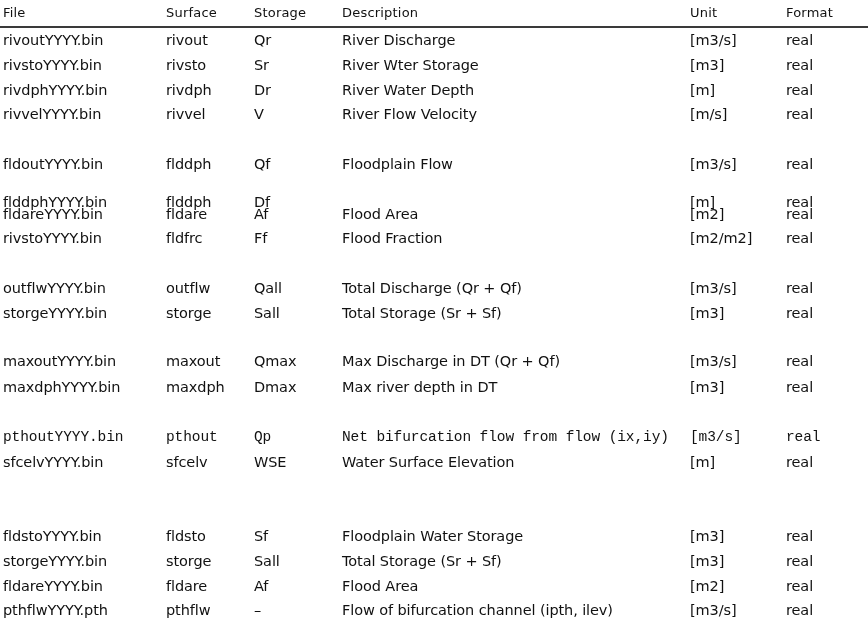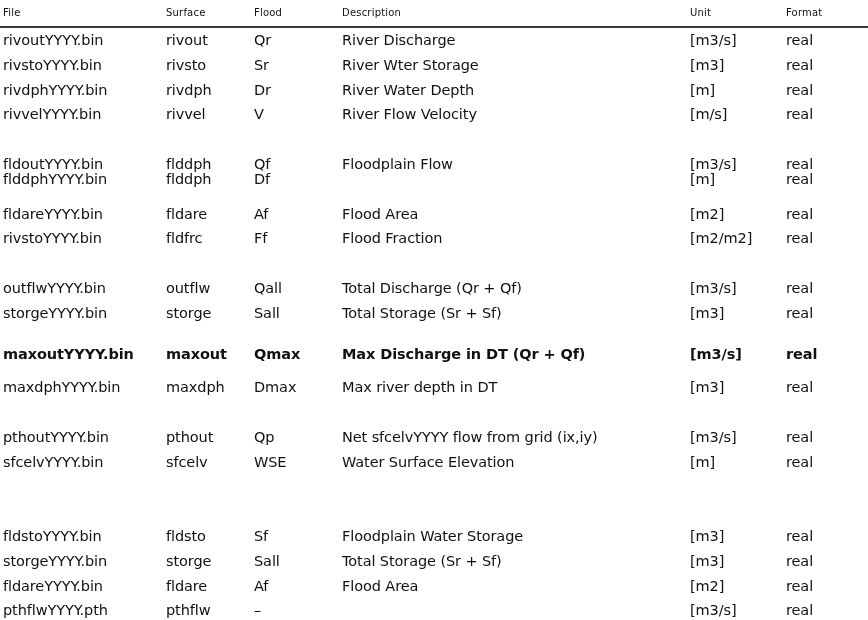--- a/index.html
+++ b/index.html
@@ -8,37 +8,37 @@
     font-family: "DejaVu Sans", sans-serif; color: #111111;
   }
   .hdr {
     position: absolute; top: 0; left: 0; width: 868px; height: 26px;
     border-bottom: 2px solid #3a3a3a;
   }
   .cell {
     position: absolute; white-space: nowrap; font-size: 14.5px; line-height: 18px;
     letter-spacing: -0.1px;
   }
-  .hdr .cell { font-size: 10px; top: 4px; letter-spacing: 0.2px; }
+  .hdr .cell { font-size: 13px; top: 4px; letter-spacing: 0.2px; }
   .c-file { left: 3px; }
   .c-var  { left: 166px; }
   .c-sym  { left: 254px; }
   .c-desc { left: 342px; }
   .c-unit { left: 690px; }
   .c-fmt  { left: 786px; }
   .row { position: absolute; left: 0; width: 868px; height: 24px; }
   .row .cell { top: 3px; }
 </style>
 </head>
 <body>
 
 <div class="hdr">
   <span class="cell c-file">File</span>
   <span class="cell c-var">Surface</span>
-  <span class="cell c-sym">Flood</span>
+  <span class="cell c-sym">Storage</span>
   <span class="cell c-desc">Description</span>
   <span class="cell c-unit">Unit</span>
   <span class="cell c-fmt">Format</span>
 </div>
 
 <div id="rows">
     <div class="row" style="top: 28px;">
       <span class="cell c-file">rivoutYYYY.bin</span>
       <span class="cell c-var">rivout</span>
       <span class="cell c-sym">Qr</span>
@@ -71,21 +71,21 @@
       <span class="cell c-fmt">real</span>
     </div>
     <div class="row" style="top: 152px;">
       <span class="cell c-file">fldoutYYYY.bin</span>
       <span class="cell c-var">flddph</span>
       <span class="cell c-sym">Qf</span>
       <span class="cell c-desc">Floodplain Flow</span>
       <span class="cell c-unit">[m3/s]</span>
       <span class="cell c-fmt">real</span>
     </div>
-    <div class="row" style="top: 167px;">
+    <div class="row" style="top: 190px;">
       <span class="cell c-file">flddphYYYY.bin</span>
       <span class="cell c-var">flddph</span>
       <span class="cell c-sym">Df</span>
       <span class="cell c-unit">[m]</span>
       <span class="cell c-fmt">real</span>
     </div>
     <div class="row" style="top: 201.6px;">
       <span class="cell c-file">fldareYYYY.bin</span>
       <span class="cell c-var">fldare</span>
       <span class="cell c-sym">Af</span>
@@ -110,41 +110,41 @@
       <span class="cell c-fmt">real</span>
     </div>
     <div class="row" style="top: 300.8px;">
       <span class="cell c-file">storgeYYYY.bin</span>
       <span class="cell c-var">storge</span>
       <span class="cell c-sym">Sall</span>
       <span class="cell c-desc">Total Storage (Sr + Sf)</span>
       <span class="cell c-unit">[m3]</span>
       <span class="cell c-fmt">real</span>
     </div>
-    <div class="row" style="top: 342px; font-weight: bold;">
+    <div class="row" style="top: 349px;">
       <span class="cell c-file">maxoutYYYY.bin</span>
       <span class="cell c-var">maxout</span>
       <span class="cell c-sym">Qmax</span>
       <span class="cell c-desc">Max Discharge in DT (Qr + Qf)</span>
       <span class="cell c-unit">[m3/s]</span>
       <span class="cell c-fmt">real</span>
     </div>
     <div class="row" style="top: 375.2px;">
       <span class="cell c-file">maxdphYYYY.bin</span>
       <span class="cell c-var">maxdph</span>
       <span class="cell c-sym">Dmax</span>
       <span class="cell c-desc">Max river depth in DT</span>
       <span class="cell c-unit">[m3]</span>
       <span class="cell c-fmt">real</span>
     </div>
-    <div class="row" style="top: 424.8px;">
+    <div class="row" style="top: 424.8px; font-family: Liberation Mono, monospace;">
       <span class="cell c-file">pthoutYYYY.bin</span>
       <span class="cell c-var">pthout</span>
       <span class="cell c-sym">Qp</span>
-      <span class="cell c-desc">Net sfcelvYYYY flow from grid (ix,iy)</span>
+      <span class="cell c-desc">Net bifurcation flow from flow (ix,iy)</span>
       <span class="cell c-unit">[m3/s]</span>
       <span class="cell c-fmt">real</span>
     </div>
     <div class="row" style="top: 449.6px;">
       <span class="cell c-file">sfcelvYYYY.bin</span>
       <span class="cell c-var">sfcelv</span>
       <span class="cell c-sym">WSE</span>
       <span class="cell c-desc">Water Surface Elevation</span>
       <span class="cell c-unit">[m]</span>
       <span class="cell c-fmt">real</span>
@@ -170,16 +170,17 @@
       <span class="cell c-var">fldare</span>
       <span class="cell c-sym">Af</span>
       <span class="cell c-desc">Flood Area</span>
       <span class="cell c-unit">[m2]</span>
       <span class="cell c-fmt">real</span>
     </div>
     <div class="row" style="top: 598.4px;">
       <span class="cell c-file">pthflwYYYY.pth</span>
       <span class="cell c-var">pthflw</span>
       <span class="cell c-sym">–</span>
+      <span class="cell c-desc">Flow of bifurcation channel (ipth, ilev)</span>
       <span class="cell c-unit">[m3/s]</span>
       <span class="cell c-fmt">real</span>
     </div>
   </div>
 
 </body></html>

